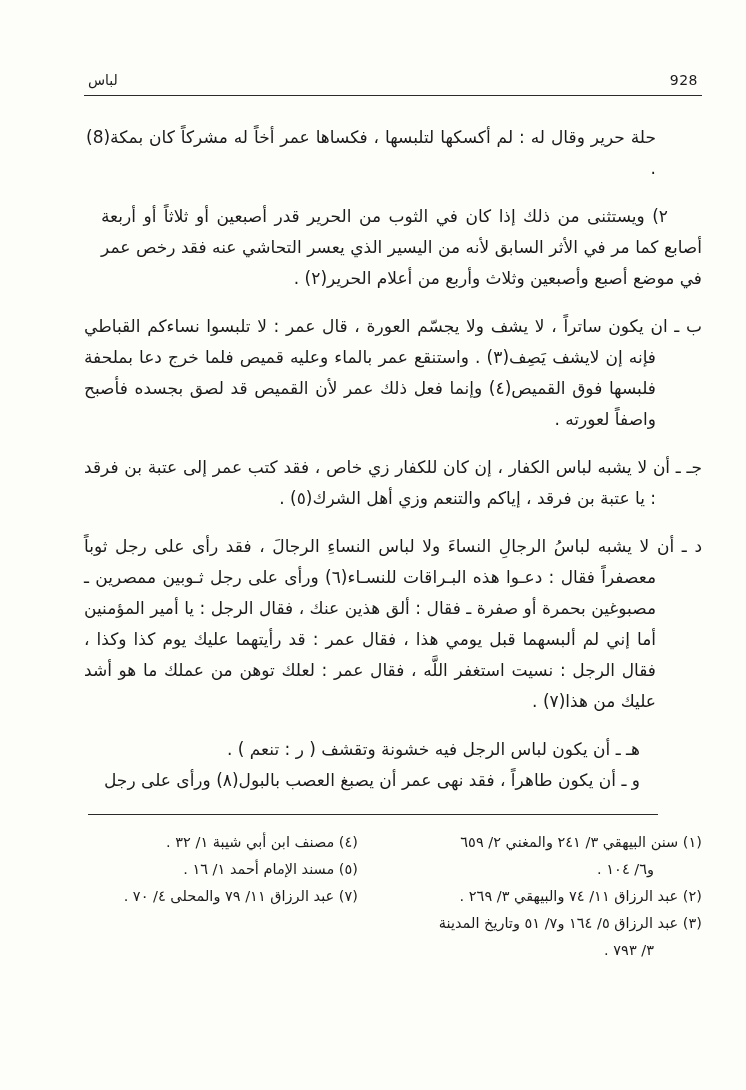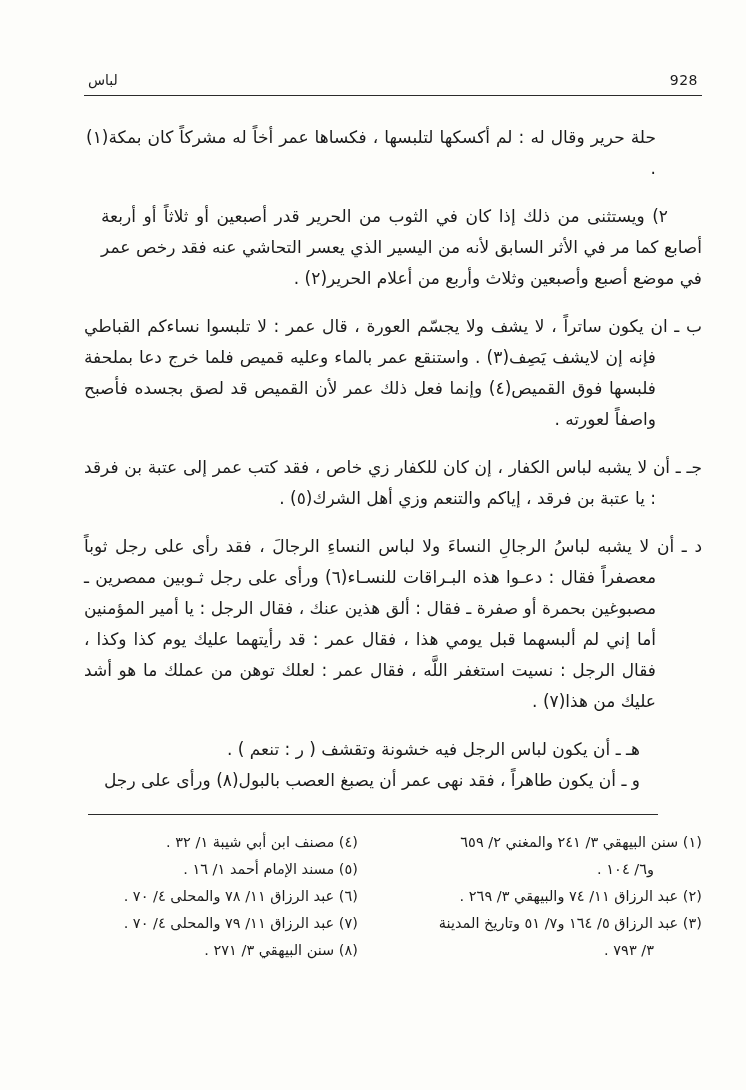--- a/index.html
+++ b/index.html
@@ -66,21 +66,21 @@
 
 <div class="page">
 
   <header class="page-header">
     <span class="header-page-number">928</span>
     <span class="header-title">لباس</span>
   </header>
   <div class="header-rule"></div>
 
   <main class="body-text">
-    <p class="para p-first">حلة حرير وقال له : لم أكسكها لتلبسها ، فكساها عمر أخاً له مشركاً كان بمكة(١) .</p>
+    <p class="para p-first">حلة حرير وقال له : لم أكسكها لتلبسها ، فكساها عمر أخاً له مشركاً كان بمكة(8) .</p>
     <p class="para p-num">٢) ويستثنى من ذلك إذا كان في الثوب من الحرير قدر أصبعين أو ثلاثاً أو أربعة أصابع كما مر في الأثر السابق لأنه من اليسير الذي يعسر التحاشي عنه فقد رخص عمر في موضع أصبع وأصبعين وثلاث وأربع من أعلام الحرير(٢) .</p>
     <p class="para p-item">ب ـ ان يكون ساتراً ، لا يشف ولا يجسّم العورة ، قال عمر : لا تلبسوا نساءكم القباطي فإنه إن لايشف يَصِف(٣) . واستنقع عمر بالماء وعليه قميص فلما خرج دعا بملحفة فلبسها فوق القميص(٤) وإنما فعل ذلك عمر لأن القميص قد لصق بجسده فأصبح واصفاً لعورته .</p>
     <p class="para p-item">جـ ـ أن لا يشبه لباس الكفار ، إن كان للكفار زي خاص ، فقد كتب عمر إلى عتبة بن فرقد : يا عتبة بن فرقد ، إياكم والتنعم وزي أهل الشرك(٥) .</p>
     <p class="para p-item">د ـ أن لا يشبه لباسُ الرجالِ النساءَ ولا لباس النساءِ الرجالَ ، فقد رأى على رجل ثوباً معصفراً فقال : دعـوا هذه البـراقات للنسـاء(٦) ورأى على رجل ثـوبين ممصرين ـ مصبوغين بحمرة أو صفرة ـ فقال : ألق هذين عنك ، فقال الرجل : يا أمير المؤمنين أما إني لم ألبسهما قبل يومي هذا ، فقال عمر : قد رأيتهما عليك يوم كذا وكذا ، فقال الرجل : نسيت استغفر اللَّه ، فقال عمر : لعلك توهن من عملك ما هو أشد عليك من هذا(٧) .</p>
     <p class="para p-sub p-sub-top">هـ ـ أن يكون لباس الرجل فيه خشونة وتقشف ( ر : تنعم ) .</p>
     <p class="para p-sub">و ـ أن يكون طاهراً ، فقد نهى عمر أن يصبغ العصب بالبول(٨) ورأى على رجل</p>
   </main>
 
   <div class="footnotes-block">
     <div class="footnote-rule"></div>
@@ -101,26 +101,20 @@
       </div>
 
       <div class="fn-col fn-col-left">
         <p class="fn">
           <span class="fn-line">(٤) مصنف ابن أبي شيبة ١/ ٣٢ .</span>
         </p>
         <p class="fn">
           <span class="fn-line">(٥) مسند الإمام أحمد ١/ ١٦ .</span>
         </p>
         <p class="fn">
-          <span class="fn-line">(٦) عبد الرزاق ١١/ ٧٨ والمحلى ٤/ ٧٠ .</span>
-        </p>
-        <p class="fn">
           <span class="fn-line">(٧) عبد الرزاق ١١/ ٧٩ والمحلى ٤/ ٧٠ .</span>
-        </p>
-        <p class="fn">
-          <span class="fn-line">(٨) سنن البيهقي ٣/ ٢٧١ .</span>
         </p>
       </div>
 
     </section>
   </div>
 
 </div>
 
 </body></html>

